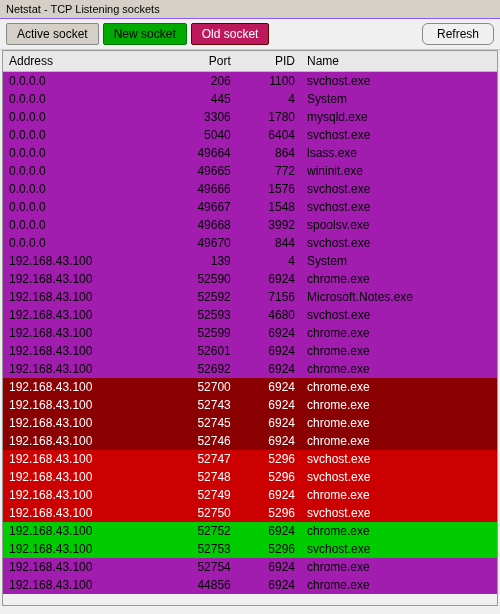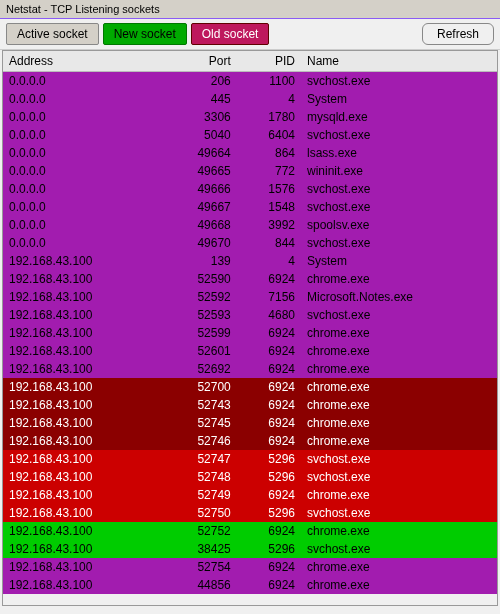--- a/index.html
+++ b/index.html
@@ -273,21 +273,21 @@
           <td>svchost.exe</td>
         </tr>
         <tr class="green">
           <td>192.168.43.100</td>
           <td class="port">52752</td>
           <td class="pid">6924</td>
           <td>chrome.exe</td>
         </tr>
         <tr class="green">
           <td>192.168.43.100</td>
-          <td class="port">38425</td>
+          <td class="port">52753</td>
           <td class="pid">5296</td>
           <td>svchost.exe</td>
         </tr>
         <tr class="normal">
           <td>192.168.43.100</td>
           <td class="port">52754</td>
           <td class="pid">6924</td>
           <td>chrome.exe</td>
         </tr>
         <tr class="normal">

